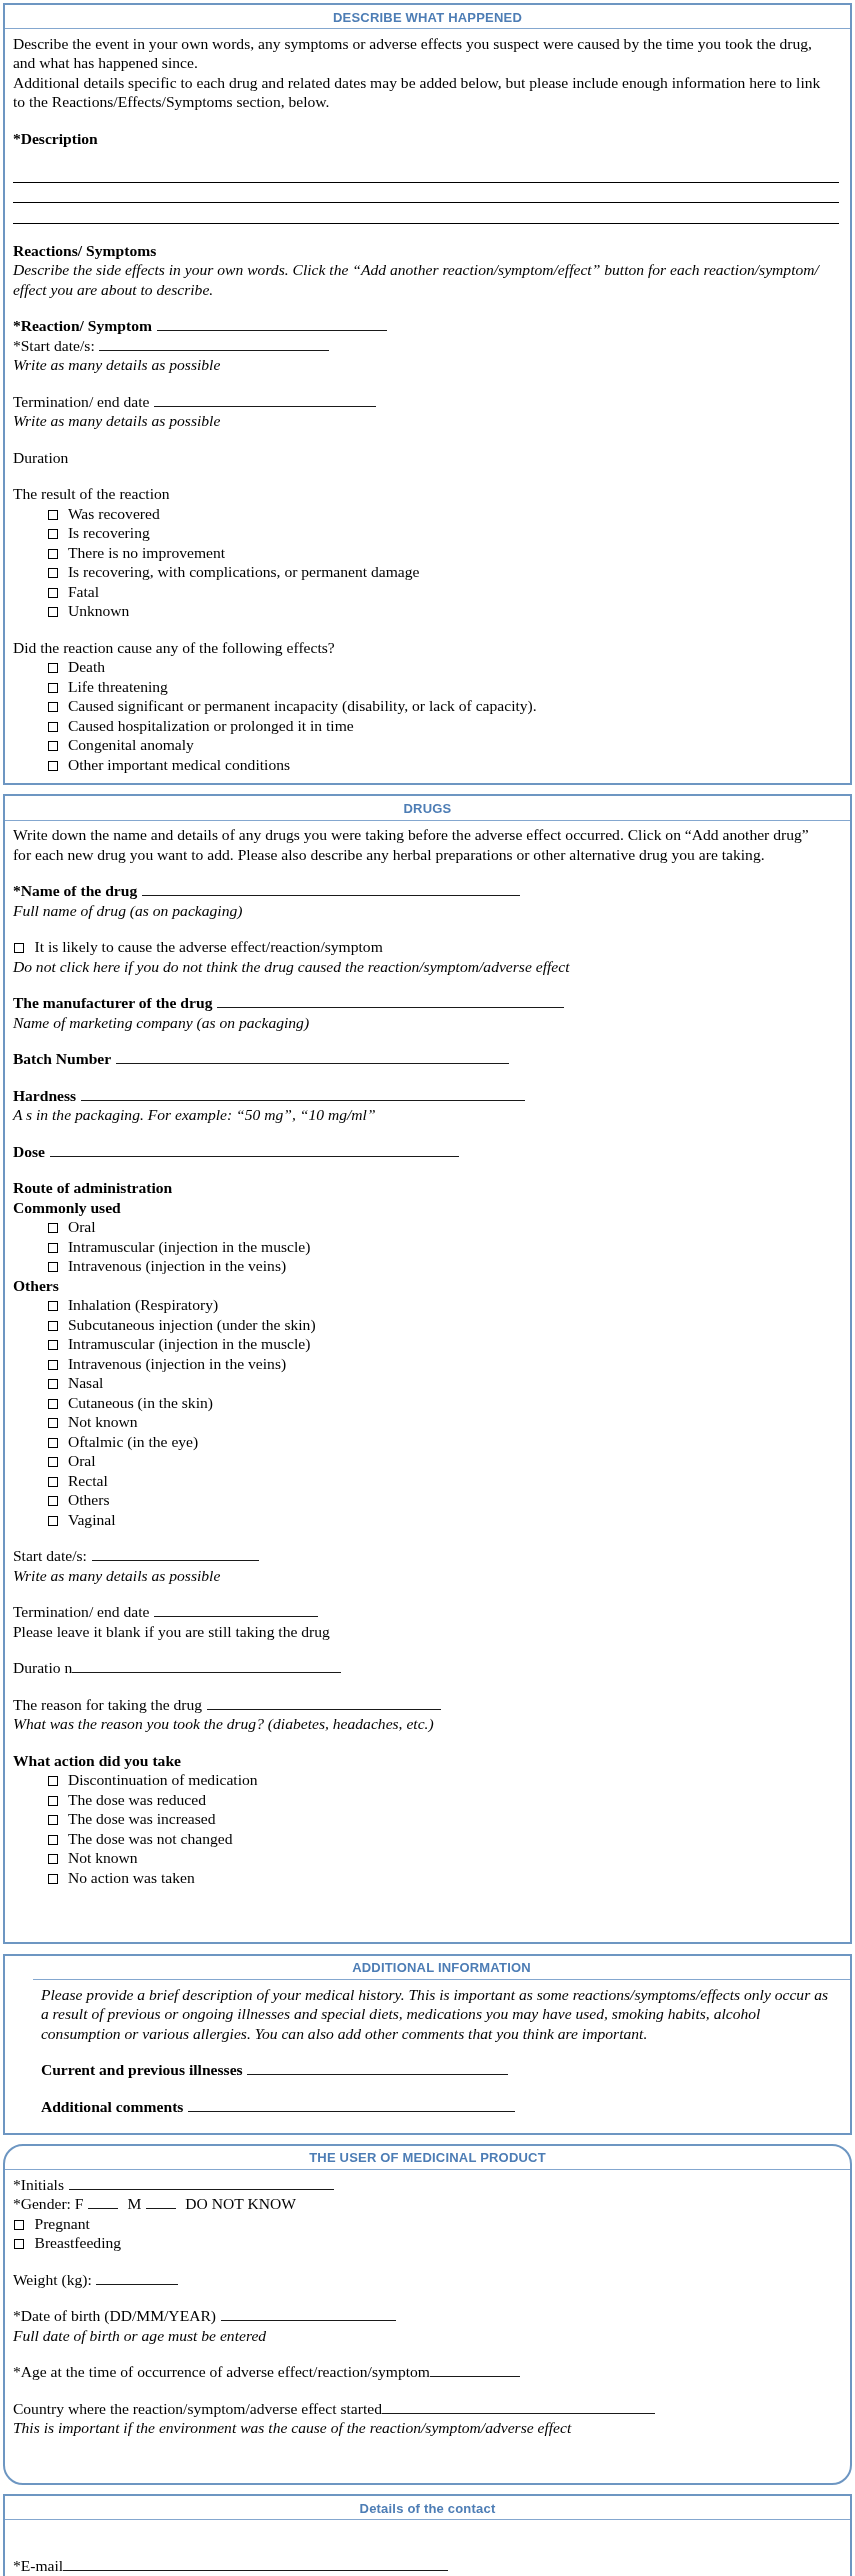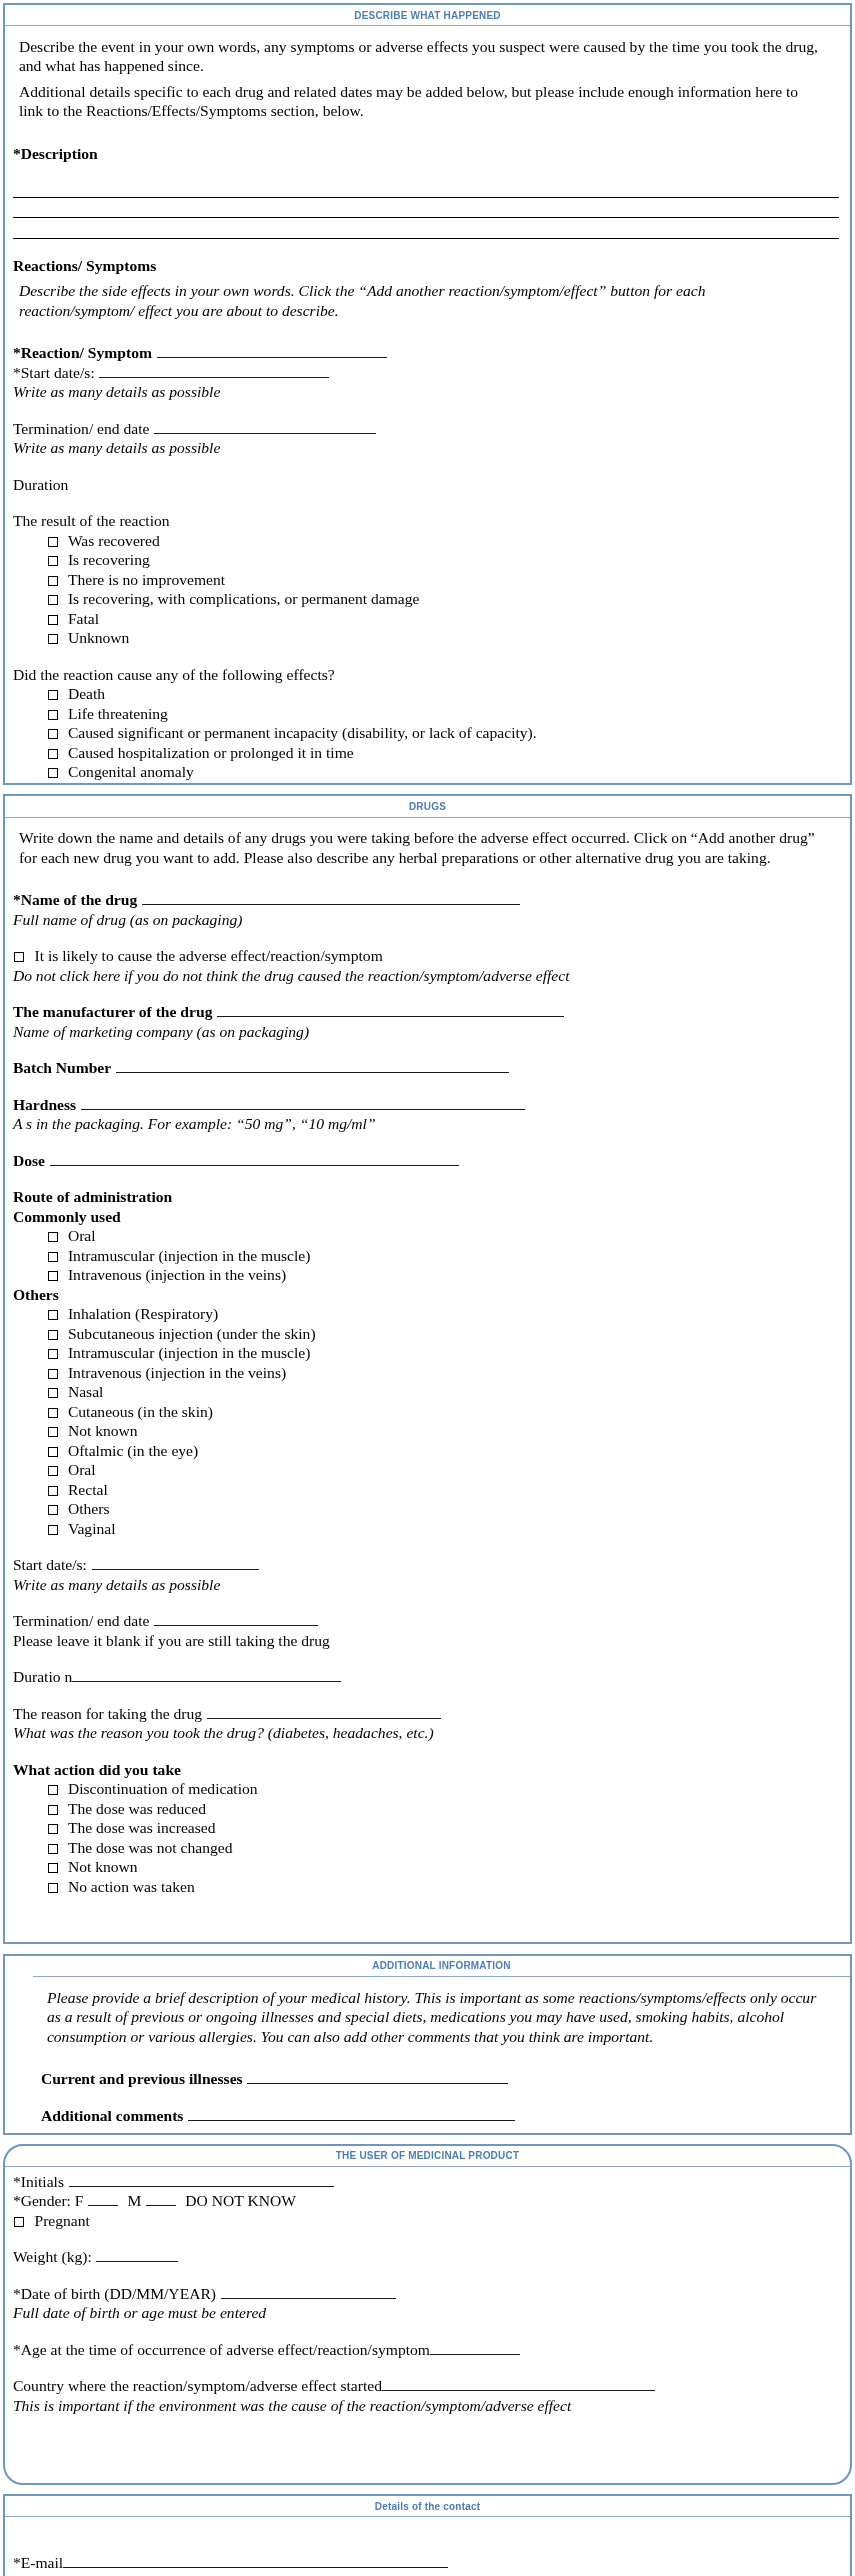--- a/index.html
+++ b/index.html
@@ -1,27 +1,27 @@
 <!DOCTYPE html>
 <html style="font-size:12.5px"><head>
 <meta charset="utf-8">
 <style>
   html,body{margin:0;padding:0;background:#ffffff;}
   body{width:855px;font-family:"Liberation Serif",serif;font-size:15.6px;color:#000;}
   .page{width:855px;height:2576px;overflow:hidden;box-sizing:border-box;padding-top:3.1px;}
   .section{margin:0 3.1px 9.3px 3.1px;border:2.3px solid #6d96c2;background:#fff;box-sizing:border-box;overflow:hidden;}
   .sec-title{font-family:"Liberation Sans",sans-serif;font-weight:bold;color:#4d7db5;text-align:center;
-             font-size:10px;line-height:1;padding:5.5px 0 4.7px;border-bottom:1.6px solid #84a7cf;letter-spacing:0.2px;}
+             font-size:13px;line-height:1;padding:5.5px 0 4.7px;border-bottom:1.6px solid #84a7cf;letter-spacing:0.2px;}
   .sec-body{padding:4.7px 7.8px 4.7px;line-height:19.5px;}
   .s1{height:782px;}
   .s2{height:1150px;}
   .s3{height:181px;padding-left:28px;}
   .s4{height:341px;border-radius:20px;}
   .s5{height:144px;}
-  p{margin:6px;padding-right:14px;}
+  p{margin:0;padding-right:14px;}
   .b{font-weight:bold;}
   .i{font-style:italic;}
   .sp{height:17px;}
   .sp18{height:14px;}
   .sp40{height:31px;}
   .rule{height:19.5px;border-bottom:1.6px solid #000;margin-right:3.1px;}
   .blank{display:inline-block;border-bottom:1.6px solid #1a1a1a;height:14px;vertical-align:baseline;margin-left:4.7px;}
   .flush{margin-left:0;}
   .row{white-space:nowrap;}
   .opt{padding-left:35px;}
@@ -149,20 +149,21 @@
   </div>
 
   <div class="section s4">
     <div class="sec-title">THE USER OF MEDICINAL PRODUCT</div>
     <div class="sec-body">
       <div class="row"><span>*Initials</span><span class="blank" style="width:265px"></span></div>
       <div class="row">
         <span>*Gender: F</span><span class="blank" style="width:30px"></span><span class="gsep"></span><span>M</span><span class="blank" style="width:30px"></span><span class="gsep"></span><span>DO NOT KNOW</span>
       </div>
       <div class="opt0"><span class="cb"></span><span>Pregnant</span></div>
+      <div class="opt0"><span class="cb"></span><span>Breastfeeding</span></div>
       <div class="sp"></div>
       <div class="row"><span>Weight (kg):</span><span class="blank" style="width:82px"></span></div>
       <div class="sp"></div>
       <div class="row"><span>*Date of birth (DD/MM/YEAR)</span><span class="blank" style="width:175px"></span></div>
       <div class="i">Full date of birth or age must be entered</div>
       <div class="sp"></div>
       <div class="row"><span>*Age at the time of occurrence of adverse effect/reaction/symptom</span><span class="blank flush" style="width:90px"></span></div>
       <div class="sp"></div>
       <div class="row"><span>Country where the reaction/symptom/adverse effect started</span><span class="blank flush" style="width:273px"></span></div>
       <div class="i">This is important if the environment was the cause of the reaction/symptom/adverse effect</div>

